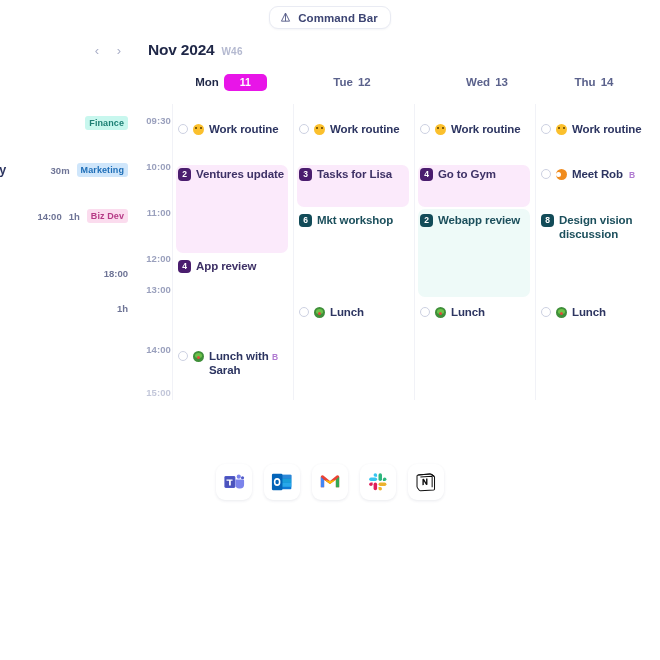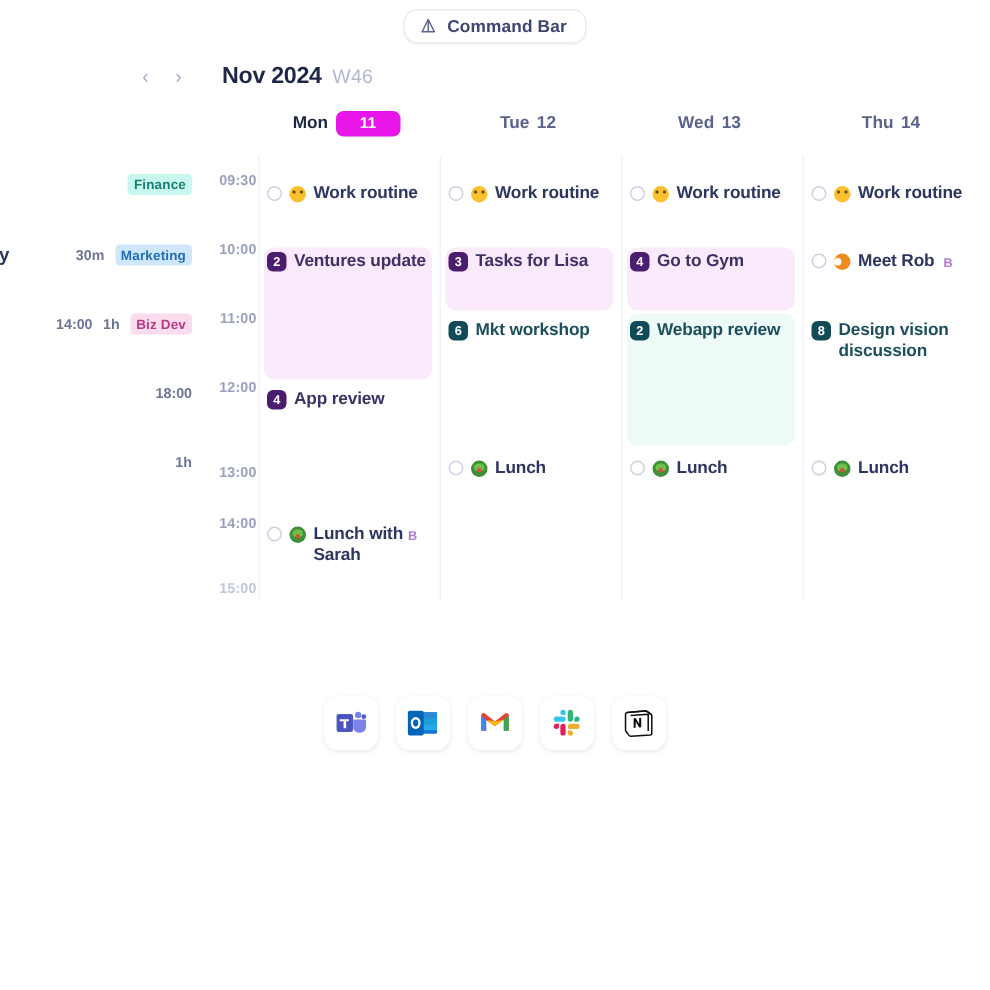--- a/index.html
+++ b/index.html
@@ -57,22 +57,22 @@
   }
   .month {
     margin-left: 18px;
     font-size: 15.5px;
     font-weight: 700;
     color: #1f2747;
     letter-spacing: -.2px;
   }
   .weeknum {
     margin-left: 7px;
-    font-size: 13px;
-    font-weight: 400;
+    font-size: 10px;
+    font-weight: 700;
     color: #b4b9d0;
     letter-spacing: .2px;
   }
 
   
   .grid {
     position: absolute;
     top: 0; left: 0;
     width: 660px; height: 420px;
   }
@@ -307,39 +307,39 @@
 <div class="grid">
 
   <div class="dayhead today" style="left:172px;width:118px;">
     <span>Mon</span>
     <span class="daybadge">11</span>
   </div>
   <div class="dayhead" style="left:293px;width:118px;">
     <span>Tue</span>
     <span>12</span>
   </div>
-  <div class="dayhead" style="left:414px;width:118px;">
+  <div class="dayhead" style="left:428px;width:118px;">
     <span>Wed</span>
     <span>13</span>
   </div>
   <div class="dayhead" style="left:535px;width:118px;">
     <span>Thu</span>
     <span>14</span>
   </div>
 
   <div class="colsep" style="left:172px;"></div>
   <div class="colsep" style="left:293px;"></div>
   <div class="colsep" style="left:414px;"></div>
   <div class="colsep" style="left:535px;"></div>
 
   <div class="timelabel" style="top:115px;">09:30</div>
   <div class="timelabel" style="top:161px;">10:00</div>
   <div class="timelabel" style="top:207px;">11:00</div>
   <div class="timelabel" style="top:253px;">12:00</div>
-  <div class="timelabel" style="top:310px;text-align:right;">13:00</div>
+  <div class="timelabel" style="top:284px;text-align:right;">13:00</div>
   <div class="timelabel" style="top:344px;">14:00</div>
   <div class="timelabel dim" style="top:387px;">15:00</div>
 
   <div class="side-row" style="top:113px;">
 
     <span class="side-meta">
       <span class="chip chip-finance">Finance</span>
     </span>
   </div>
 
@@ -352,21 +352,21 @@
   </div>
 
   <div class="side-row" style="top:206px;">
     <span class="side-meta">
       <span class="side-dur">14:00</span>
       <span class="side-dur">1h</span>
       <span class="chip chip-bizdev">Biz Dev</span>
     </span>
   </div>
 
-  <div class="side-row" style="top:252px;">
+  <div class="side-row" style="top:263px;">
     <span class="side-meta">
       <span class="side-dur">18:00</span>
     </span>
   </div>
 
   <div class="side-row" style="top:298px;">
 
     <span class="side-meta">
       <span class="side-dur">1h</span>
     </span>

